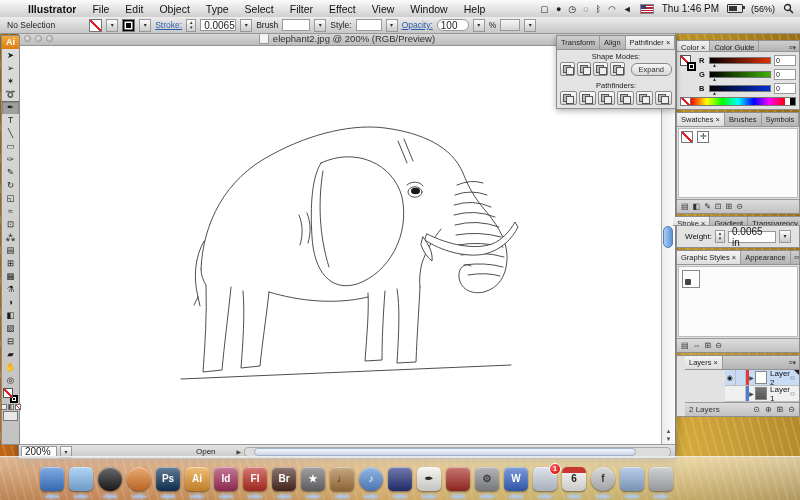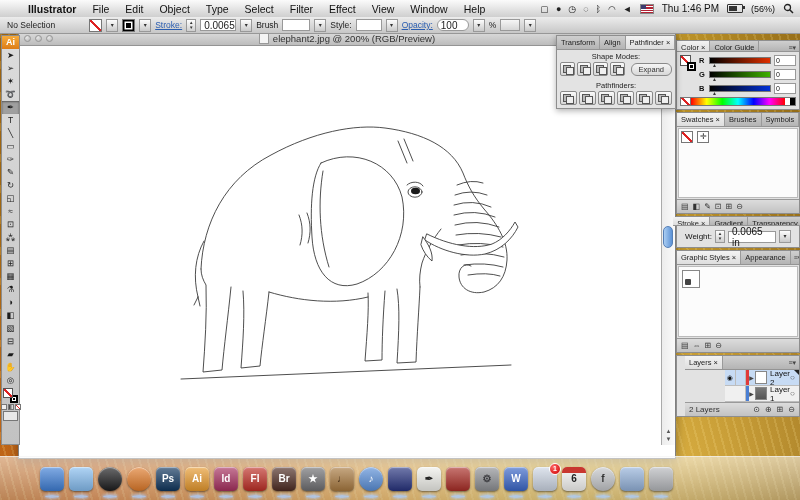--- a/index.html
+++ b/index.html
@@ -254,20 +254,30 @@
         <path data-name="elephant-tusk" fill="#fff" d="M256,115 C278,126 303,131 321,125 C331,121 339,112 344,103 L347,108 C341,120 330,131 314,135 C295,139 270,132 254,121 Z"></path>
         <path data-name="mouth-fold" fill="#fff" d="M252,118 C258,126 262,134 261,142 C256,138 252,132 250,126 Z"></path>
       </svg>
     </div>
 
     <div class="vscroll" data-name="vertical-scrollbar">
       <span class="vthumb" data-name="vertical-scroll-thumb"></span>
       <span class="vbtns" data-name="vertical-scroll-arrows"><span>▲</span><br><span>▼</span></span>
     </div>
 
+    <div class="statusbar" data-name="document-status-bar">
+      <span class="cbox" data-name="zoom-level-field" style="width:28px;height:9px;">200%</span>
+      <span class="dd" data-name="zoom-dropdown-icon" style="height:10px;line-height:10px;">▾</span>
+      <span style="width:118px;"></span>
+      <span data-name="status-text">Open</span>
+      <span data-name="status-popup-icon" style="font-size:6px;color:#444;margin-left:18px;">▶</span>
+      <span class="htrack" data-name="horizontal-scrollbar">
+          <span class="hthumb" data-name="horizontal-scroll-thumb"></span>
+        </span>
+    </div>
   </div>
 
   <div class="toolbar" data-name="tools-panel">
     <div class="ailogo" data-name="illustrator-logo">Ai</div>
     <div id="tool-list" data-name="tool-list" style="display:flex;flex-direction:column;">
         <div class="tool" data-name="selection-tool">➤</div>
         <div class="tool" data-name="direct-selection-tool">➢</div>
         <div class="tool" data-name="magic-wand-tool">✶</div>
         <div class="tool" data-name="lasso-tool">➰</div>
         <div class="tool active" data-name="pen-tool">✒</div>

